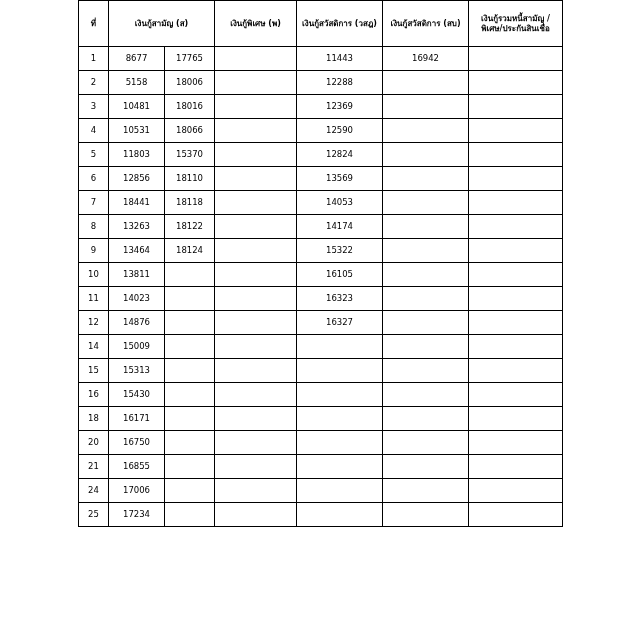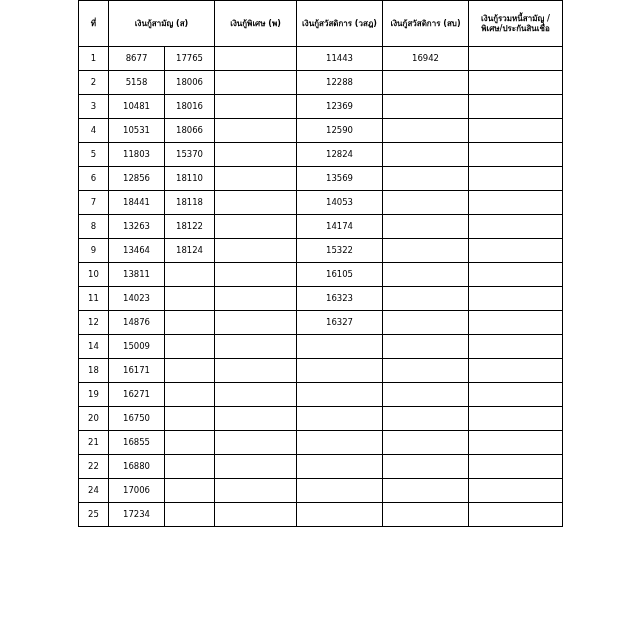--- a/index.html
+++ b/index.html
@@ -218,58 +218,58 @@
         <tr>
           <td class="cell-no">14</td>
           <td class="cell-val">15009</td>
           <td class="cell-val"></td>
           <td class="cell-val"></td>
           <td class="cell-val"></td>
           <td class="cell-val"></td>
           <td class="cell-val"></td>
         </tr>
         <tr>
+          <td class="cell-no">15</td>
+          <td class="cell-val">15313</td>
+          <td class="cell-val"></td>
+          <td class="cell-val"></td>
+          <td class="cell-val"></td>
+          <td class="cell-val"></td>
+          <td class="cell-val"></td>
+        </tr>
+        <tr>
+          <td class="cell-no">16</td>
+          <td class="cell-val">15430</td>
+          <td class="cell-val"></td>
+          <td class="cell-val"></td>
+          <td class="cell-val"></td>
+          <td class="cell-val"></td>
+          <td class="cell-val"></td>
+        </tr>
+        <tr>
           <td class="cell-no">18</td>
           <td class="cell-val">16171</td>
           <td class="cell-val"></td>
           <td class="cell-val"></td>
           <td class="cell-val"></td>
           <td class="cell-val"></td>
           <td class="cell-val"></td>
         </tr>
         <tr>
-          <td class="cell-no">19</td>
-          <td class="cell-val">16271</td>
-          <td class="cell-val"></td>
-          <td class="cell-val"></td>
-          <td class="cell-val"></td>
-          <td class="cell-val"></td>
-          <td class="cell-val"></td>
-        </tr>
-        <tr>
           <td class="cell-no">20</td>
           <td class="cell-val">16750</td>
           <td class="cell-val"></td>
           <td class="cell-val"></td>
           <td class="cell-val"></td>
           <td class="cell-val"></td>
           <td class="cell-val"></td>
         </tr>
         <tr>
           <td class="cell-no">21</td>
           <td class="cell-val">16855</td>
-          <td class="cell-val"></td>
-          <td class="cell-val"></td>
-          <td class="cell-val"></td>
-          <td class="cell-val"></td>
-          <td class="cell-val"></td>
-        </tr>
-        <tr>
-          <td class="cell-no">22</td>
-          <td class="cell-val">16880</td>
           <td class="cell-val"></td>
           <td class="cell-val"></td>
           <td class="cell-val"></td>
           <td class="cell-val"></td>
           <td class="cell-val"></td>
         </tr>
         <tr>
           <td class="cell-no">24</td>
           <td class="cell-val">17006</td>
           <td class="cell-val"></td>

